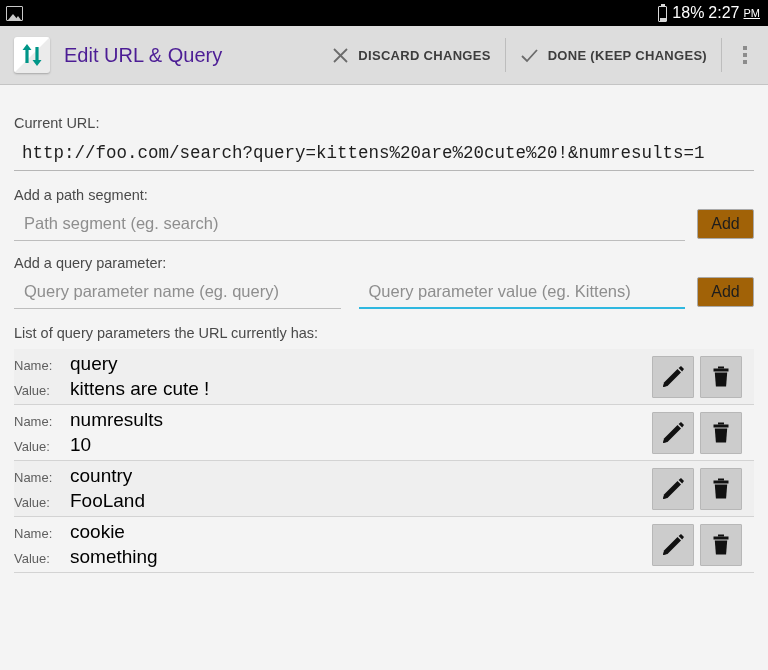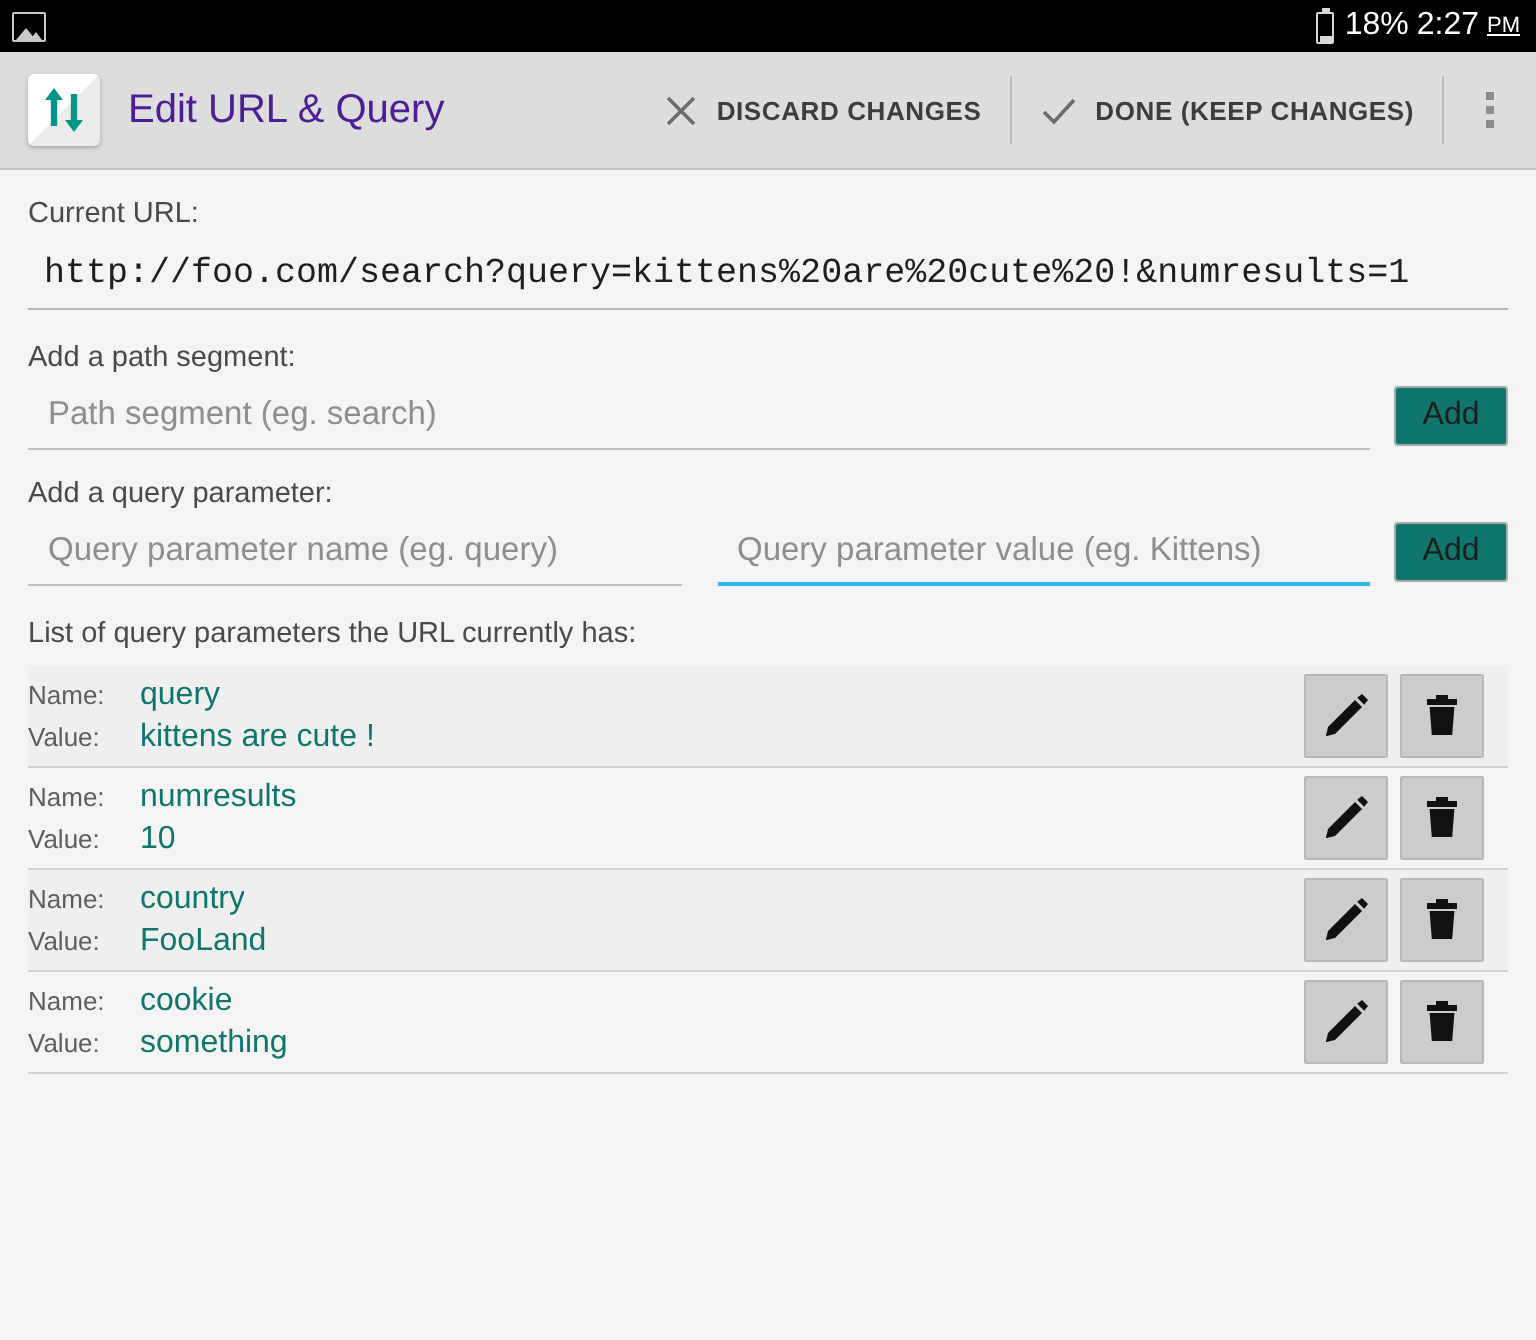--- a/index.html
+++ b/index.html
@@ -80,42 +80,42 @@
     color: #3d3d3d; white-space: nowrap;
   }
   .ab-sep { width: 1px; height: 34px; background: #bdbdbd; flex: none; }
   .ab-overflow {
     width: 46px; height: 59px; display: flex; flex-direction: column;
     align-items: center; justify-content: center; gap: 3px;
   }
   .ab-overflow i { width: 4px; height: 4px; background: #8c8c8c; display:block; }
 
   
-  .content { padding: 0 14px; }
+  .content { padding: 16px 14px; }
   .field-label {
     font-size: 14.5px; color: #4a4a4a; padding-top: 14px; padding-bottom: 6px;
   }
   .url-box {
     font-family: "Liberation Mono", monospace;
     font-size: 17.5px; color: #1e1e1e;
     border-bottom: 1px solid #b6b6b6;
     padding: 6px 0 7px 8px;
     white-space: nowrap; overflow: hidden;
     margin-bottom: 2px;
   }
 
   .row { display: flex; align-items: flex-end; gap: 0; }
   .input-line {
     flex: 1; border-bottom: 1px solid #bdbdbd;
     padding: 4px 0 7px 10px; font-size: 16.5px; color: #8e8e8e;
     white-space: nowrap; overflow: hidden; background: transparent;
   }
   .input-line.focused { border-bottom: 2px solid #2fb8e0; padding-bottom: 6px; }
   .add-btn {
-    width: 57px; height: 30px; background: #0f766e;
+    width: 57px; height: 30px; background: #a16207;
     border: 1px solid #a9a9a9; border-radius: 2px;
     display:flex; align-items:center; justify-content:center;
     font-size: 16px; color: #1d1d1d; margin-left: 12px; margin-bottom: 2px;
     flex: none;
   }
 
   
   .list-label { font-size: 14.5px; color: #4a4a4a; padding: 16px 0 8px 0; }
   .param-list { border-top: 0; }
   .param-row {
@@ -124,21 +124,21 @@
     min-height: 51px; padding: 4px 0 4px 0;
   }
   .param-row.alt  { background: #efefef; }
   .param-row.alt2 { background: #f4f4f4; }
   .param-fields { flex: 1; min-width: 0; }
   .pf-line { display: flex; align-items: baseline; }
   .pf-key {
     width: 56px; flex: none; font-size: 13px; color: #5e5e5e;
   }
   .pf-val {
-    font-size: 16px; color: #0f766e; white-space: nowrap;
+    font-size: 19px; color: #000000; white-space: nowrap;
     overflow: hidden; text-overflow: ellipsis;
   }
   .pf-line + .pf-line { margin-top: 3px; }
   .row-actions { display: flex; gap: 6px; padding-right: 12px; flex: none; }
   .icon-btn {
     width: 42px; height: 42px; background: #cccccc;
     border: 1px solid #b7b7b7; border-radius: 1px;
     display: flex; align-items: center; justify-content: center;
   }
 </style>

